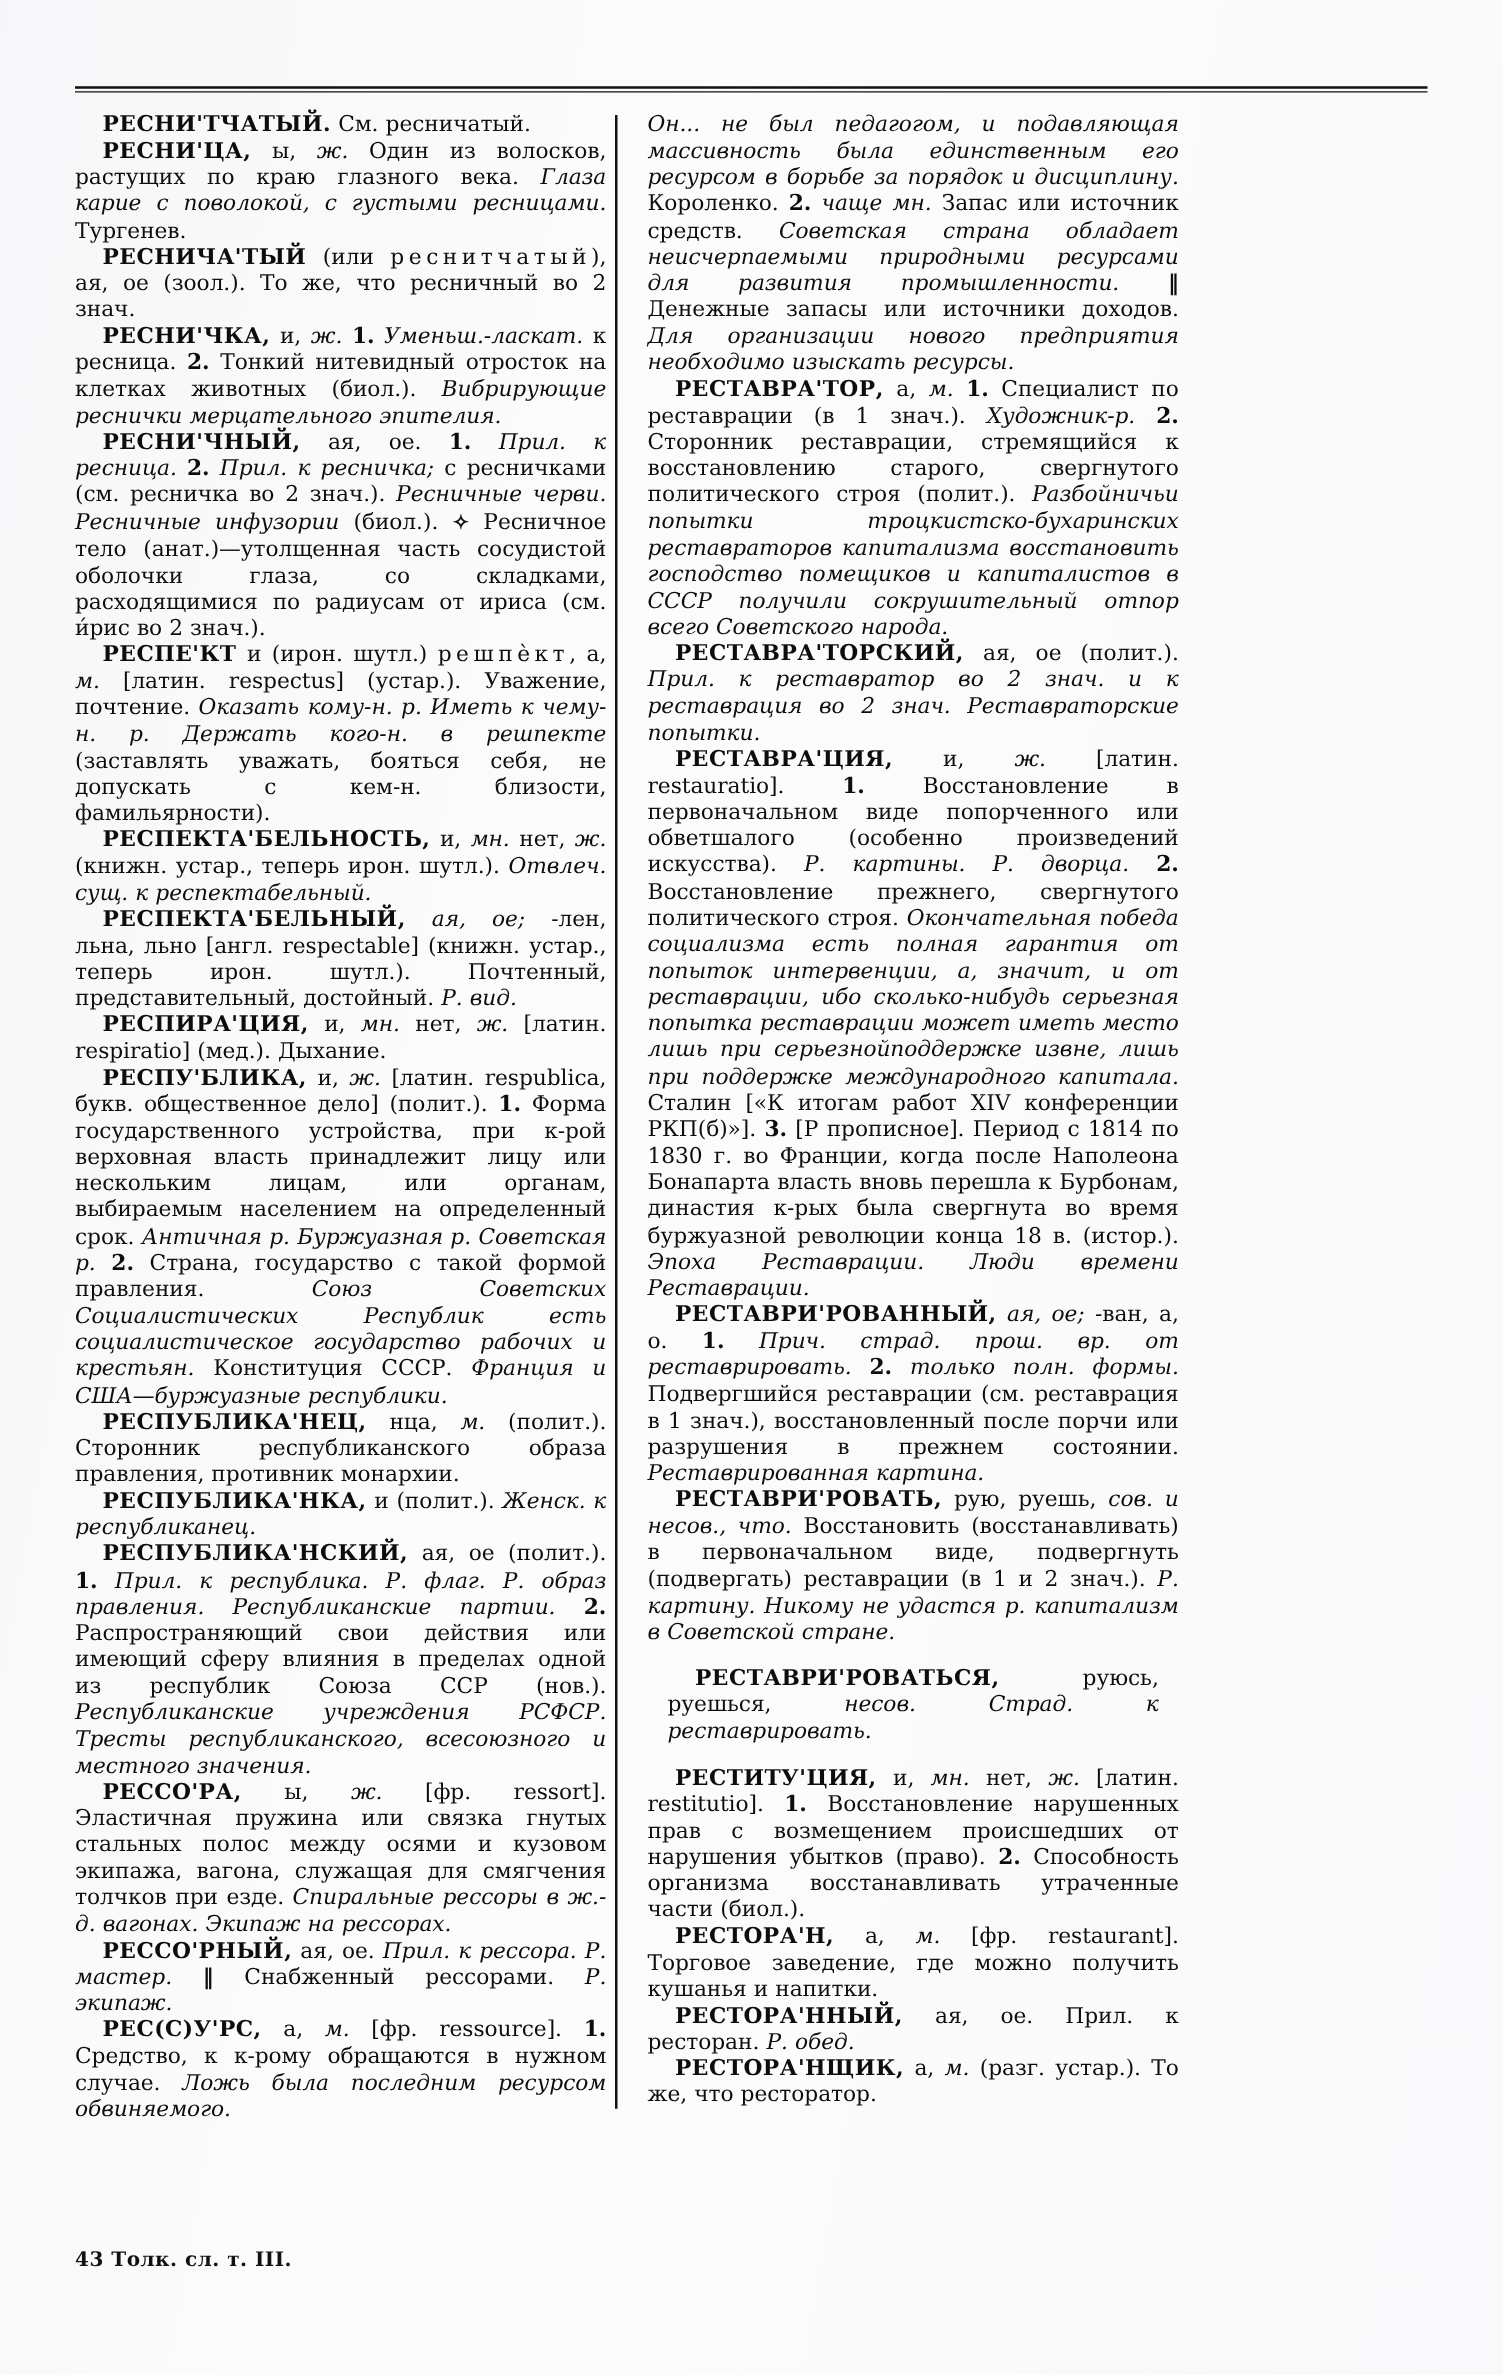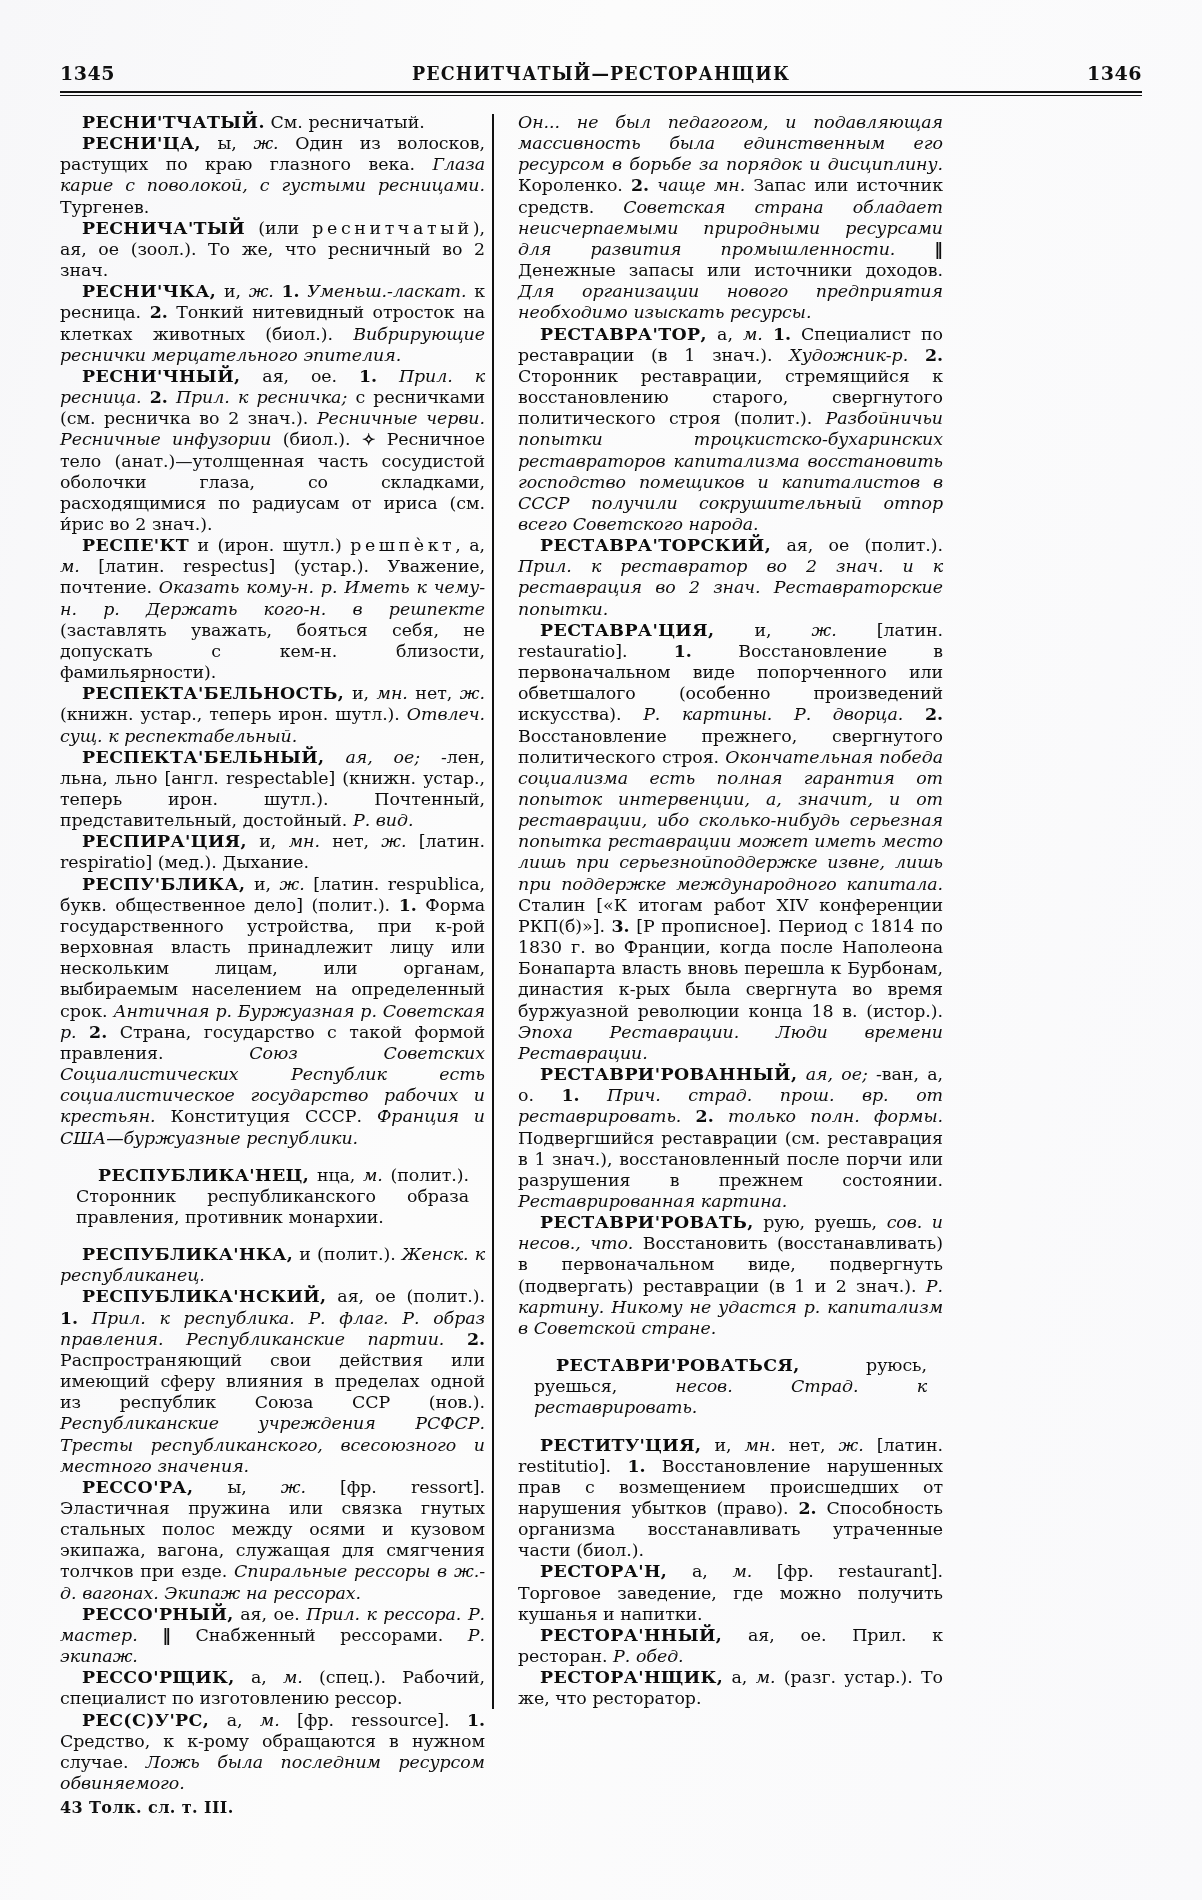--- a/index.html
+++ b/index.html
@@ -109,45 +109,39 @@
     color: #111;
     font-family: "DejaVu Serif", "Liberation Serif", serif;
   }
 </style>
 </head>
 <body>
 
 <div class="page">
   <div class="page-inner">
 
-    <div class="runhead">
-      <span class="folio">1345</span>
-      <span class="runhead-title">РЕСНИТЧАТЫЙ—РЕСТОРАНЩИК</span>
-      <span class="folio">1346</span>
-    </div>
     <div class="rule-double"></div>
 
     <div class="columns">
       <div class="col col-left" id="colLeft">
           <p class="entry" style="margin: 0px;"><b class="hw">РЕСНИ'ТЧАТЫЙ.</b><span> См. ресничатый.</span></p>
           <p class="entry" style="margin: 0px;"><b class="hw">РЕСНИ'ЦА,</b><span> ы, <i class="it">ж.</i> Один из волосков, растущих по краю глазного века. <i class="it">Глаза карие с поволокой, с густыми ресницами.</i> Тургенев.</span></p>
           <p class="entry" style="margin: 0px;"><b class="hw">РЕСНИЧА'ТЫЙ</b><span> (или <span class="sp">реснитчатый</span>), ая, ое (зоол.). То же, что ресничный во 2 знач.</span></p>
           <p class="entry" style="margin: 0px;"><b class="hw">РЕСНИ'ЧКА,</b><span> и, <i class="it">ж.</i> <b class="num">1.</b> <i class="it">Уменьш.-ласкат.</i> к ресница. <b class="num">2.</b> Тонкий нитевидный отросток на клетках животных (биол.). <i class="it">Вибрирующие реснички мерцательного эпителия.</i></span></p>
           <p class="entry" style="margin: 0px;"><b class="hw">РЕСНИ'ЧНЫЙ,</b><span> ая, ое. <b class="num">1.</b> <i class="it">Прил. к ресница.</i> <b class="num">2.</b> <i class="it">Прил. к ресничка;</i> с ресничками (см. ресничка во 2 знач.). <i class="it">Ресничные черви. Ресничные инфузории</i> (биол.). <span class="dia">✧</span>  Ресничное тело (анат.)—утолщенная часть сосудистой оболочки глаза, со складками, расходящимися по радиусам от ириса (см. и́рис во 2 знач.).</span></p>
           <p class="entry" style="margin: 0px;"><b class="hw">РЕСПЕ'КТ</b><span> и (ирон. шутл.) <span class="sp">решпѐкт</span>, а, <i class="it">м.</i> [латин. respectus] (устар.). Уважение, почтение. <i class="it">Оказать кому-н. р. Иметь к чему-н. р. Держать кого-н. в решпекте</i> (заставлять уважать, бояться себя, не допускать с кем-н. близости, фамильярности).</span></p>
           <p class="entry" style="margin: 0px;"><b class="hw">РЕСПЕКТА'БЕЛЬНОСТЬ,</b><span> и, <i class="it">мн.</i> нет, <i class="it">ж.</i> (книжн. устар., теперь ирон. шутл.). <i class="it">Отвлеч. сущ. к респектабельный.</i></span></p>
           <p class="entry" style="margin: 0px;"><b class="hw">РЕСПЕКТА'БЕЛЬНЫЙ,</b><span> <i class="it">ая, ое;</i> -лен, льна, льно [англ. respectable] (книжн. устар., теперь ирон. шутл.). Почтенный, представительный, достойный. <i class="it">Р. вид.</i></span></p>
           <p class="entry" style="margin: 0px;"><b class="hw">РЕСПИРА'ЦИЯ,</b><span> и, <i class="it">мн.</i> нет, <i class="it">ж.</i> [латин. respiratio] (мед.). Дыхание.</span></p>
           <p class="entry" style="margin: 0px;"><b class="hw">РЕСПУ'БЛИКА,</b><span> и, <i class="it">ж.</i> [латин. respublica, букв. общественное дело] (полит.). <b class="num">1.</b> Форма государственного устройства, при к-рой верховная власть принадлежит лицу или нескольким лицам, или органам, выбираемым населением на определенный срок. <i class="it">Античная р. Буржуазная р. Советская р.</i> <b class="num">2.</b> Страна, государство с такой формой правления. <i class="it">Союз Советских Социалистических Республик есть социалистическое государство рабочих и крестьян.</i> Конституция СССР. <i class="it">Франция и США—буржуазные республики.</i></span></p>
-          <p class="entry" style="margin: 16px;"><b class="hw">РЕСПУБЛИКА'НЕЦ,</b><span> нца, <i class="it">м.</i> (полит.). Сторонник республиканского образа правления, противник монархии.</span></p>
+          <p class="entry" style="margin: 0px;"><b class="hw">РЕСПУБЛИКА'НЕЦ,</b><span> нца, <i class="it">м.</i> (полит.). Сторонник республиканского образа правления, противник монархии.</span></p>
           <p class="entry" style="margin: 0px;"><b class="hw">РЕСПУБЛИКА'НКА,</b><span> и (полит.). <i class="it">Женск. к республиканец.</i></span></p>
           <p class="entry" style="margin: 0px;"><b class="hw">РЕСПУБЛИКА'НСКИЙ,</b><span> ая, ое (полит.). <b class="num">1.</b> <i class="it">Прил. к республика.</i> <i class="it">Р. флаг. Р. образ правления. Республиканские партии.</i> <b class="num">2.</b> Распространяющий свои действия или имеющий сферу влияния в пределах одной из республик Союза ССР (нов.). <i class="it">Республиканские учреждения РСФСР. Тресты республиканского, всесоюзного и местного значения.</i></span></p>
           <p class="entry" style="margin: 0px;"><b class="hw">РЕССО'РА,</b><span> ы, <i class="it">ж.</i> [фр. ressort]. Эластичная пружина или связка гнутых стальных полос между осями и кузовом экипажа, вагона, служащая для смягчения толчков при езде. <i class="it">Спиральные рессоры в ж.-д. вагонах. Экипаж на рессорах.</i></span></p>
           <p class="entry" style="margin: 0px;"><b class="hw">РЕССО'РНЫЙ,</b><span> ая, ое. <i class="it">Прил. к рессора.</i> <i class="it">Р. мастер.</i> <span class="par">‖</span> Снабженный рессорами. <i class="it">Р. экипаж.</i></span></p>
-          <p class="entry" style="margin: 0px;"><b class="hw">РЕССО'РЩИК,</b><span> а, <i class="it">м.</i> (спец.). Рабочий, специалист по изготовлению рессор.</span></p>
           <p class="entry" style="margin: 0px;"><b class="hw">РЕС(С)У'РС,</b><span> а, <i class="it">м.</i> [фр. ressource]. <b class="num">1.</b> Средство, к к-рому обращаются в нужном случае. <i class="it">Ложь была последним ресурсом обвиняемого.</i></span></p>
         </div>
       <div class="col-divider"></div>
       <div class="col col-right" id="colRight">
           <p class="entry cont" style="margin: 0px;"><span><i class="it">Он... не был педагогом, и подавляющая массивность была единственным его ресурсом в борьбе за порядок и дисциплину.</i> Короленко. <b class="num">2.</b> <i class="it">чаще мн.</i> Запас или источник средств. <i class="it">Советская страна обладает неисчерпаемыми природными ресурсами для развития промышленности.</i> <span class="par">‖</span> Денежные запасы или источники доходов. <i class="it">Для организации нового предприятия необходимо изыскать ресурсы.</i></span></p>
           <p class="entry" style="margin: 0px;"><b class="hw">РЕСТАВРА'ТОР,</b><span> а, <i class="it">м.</i> <b class="num">1.</b> Специалист по реставрации (в 1 знач.). <i class="it">Художник-р.</i> <b class="num">2.</b> Сторонник реставрации, стремящийся к восстановлению старого, свергнутого политического строя (полит.). <i class="it">Разбойничьи попытки троцкистско-бухаринских реставраторов капитализма восстановить господство помещиков и капиталистов в СССР получили сокрушительный отпор всего Советского народа.</i></span></p>
           <p class="entry" style="margin: 0px;"><b class="hw">РЕСТАВРА'ТОРСКИЙ,</b><span> ая, ое (полит.). <i class="it">Прил. к реставратор во 2 знач. и к реставрация во 2 знач. Реставраторские попытки.</i></span></p>
           <p class="entry" style="margin: 0px;"><b class="hw">РЕСТАВРА'ЦИЯ,</b><span> и, <i class="it">ж.</i> [латин. restauratio]. <b class="num">1.</b> Восстановление в первоначальном виде попорченного или обветшалого (особенно произведений искусства). <i class="it">Р. картины. Р. дворца.</i> <b class="num">2.</b> Восстановление прежнего, свергнутого политического строя. <i class="it">Окончательная победа социализма есть полная гарантия от попыток интервенции, а, значит, и от реставрации, ибо сколько-нибудь серьезная попытка реставрации может иметь место лишь при серьезнойподдержке извне, лишь при поддержке международного капитала.</i> Сталин [«К итогам работ XIV конференции РКП(б)»]. <b class="num">3.</b> [Р прописное]. Период с 1814 по 1830 г. во Франции, когда после Наполеона Бонапарта власть вновь перешла к Бурбонам, династия к-рых была свергнута во время буржуазной революции конца 18 в. (истор.). <i class="it">Эпоха Реставрации. Люди времени Реставрации.</i></span></p>
           <p class="entry" style="margin: 0px;"><b class="hw">РЕСТАВРИ'РОВАННЫЙ,</b><span> <i class="it">ая, ое;</i> -ван, а, о. <b class="num">1.</b> <i class="it">Прич. страд. прош. вр. от реставрировать.</i> <b class="num">2.</b> <i class="it">только полн. формы.</i> Подвергшийся реставрации (см. реставрация в 1 знач.), восстановленный после порчи или разрушения в прежнем состоянии. <i class="it">Реставрированная картина.</i></span></p>
           <p class="entry" style="margin: 0px;"><b class="hw">РЕСТАВРИ'РОВАТЬ,</b><span> рую, руешь, <i class="it">сов. и <i class="it">несов.</i>, что.</i> Восстановить (восстанавливать) в первоначальном виде, подвергнуть (подвергать) реставрации (в 1 и 2 знач.). <i class="it">Р. картину. Никому не удастся р. капитализм в Советской стране.</i></span></p>

